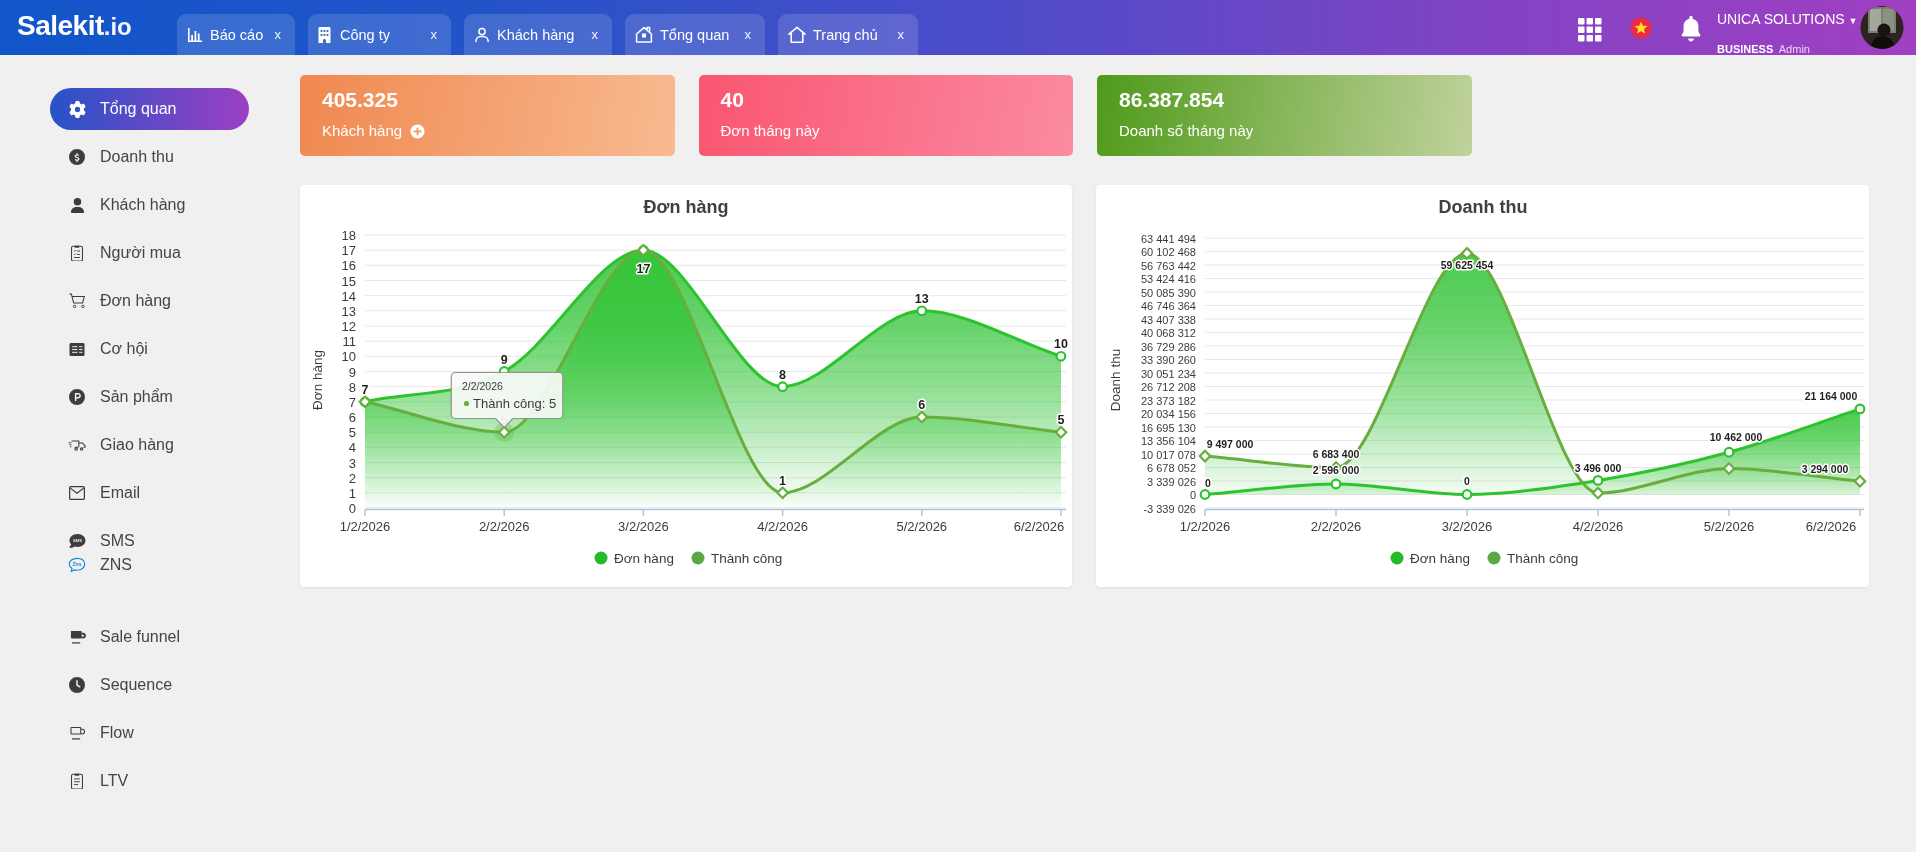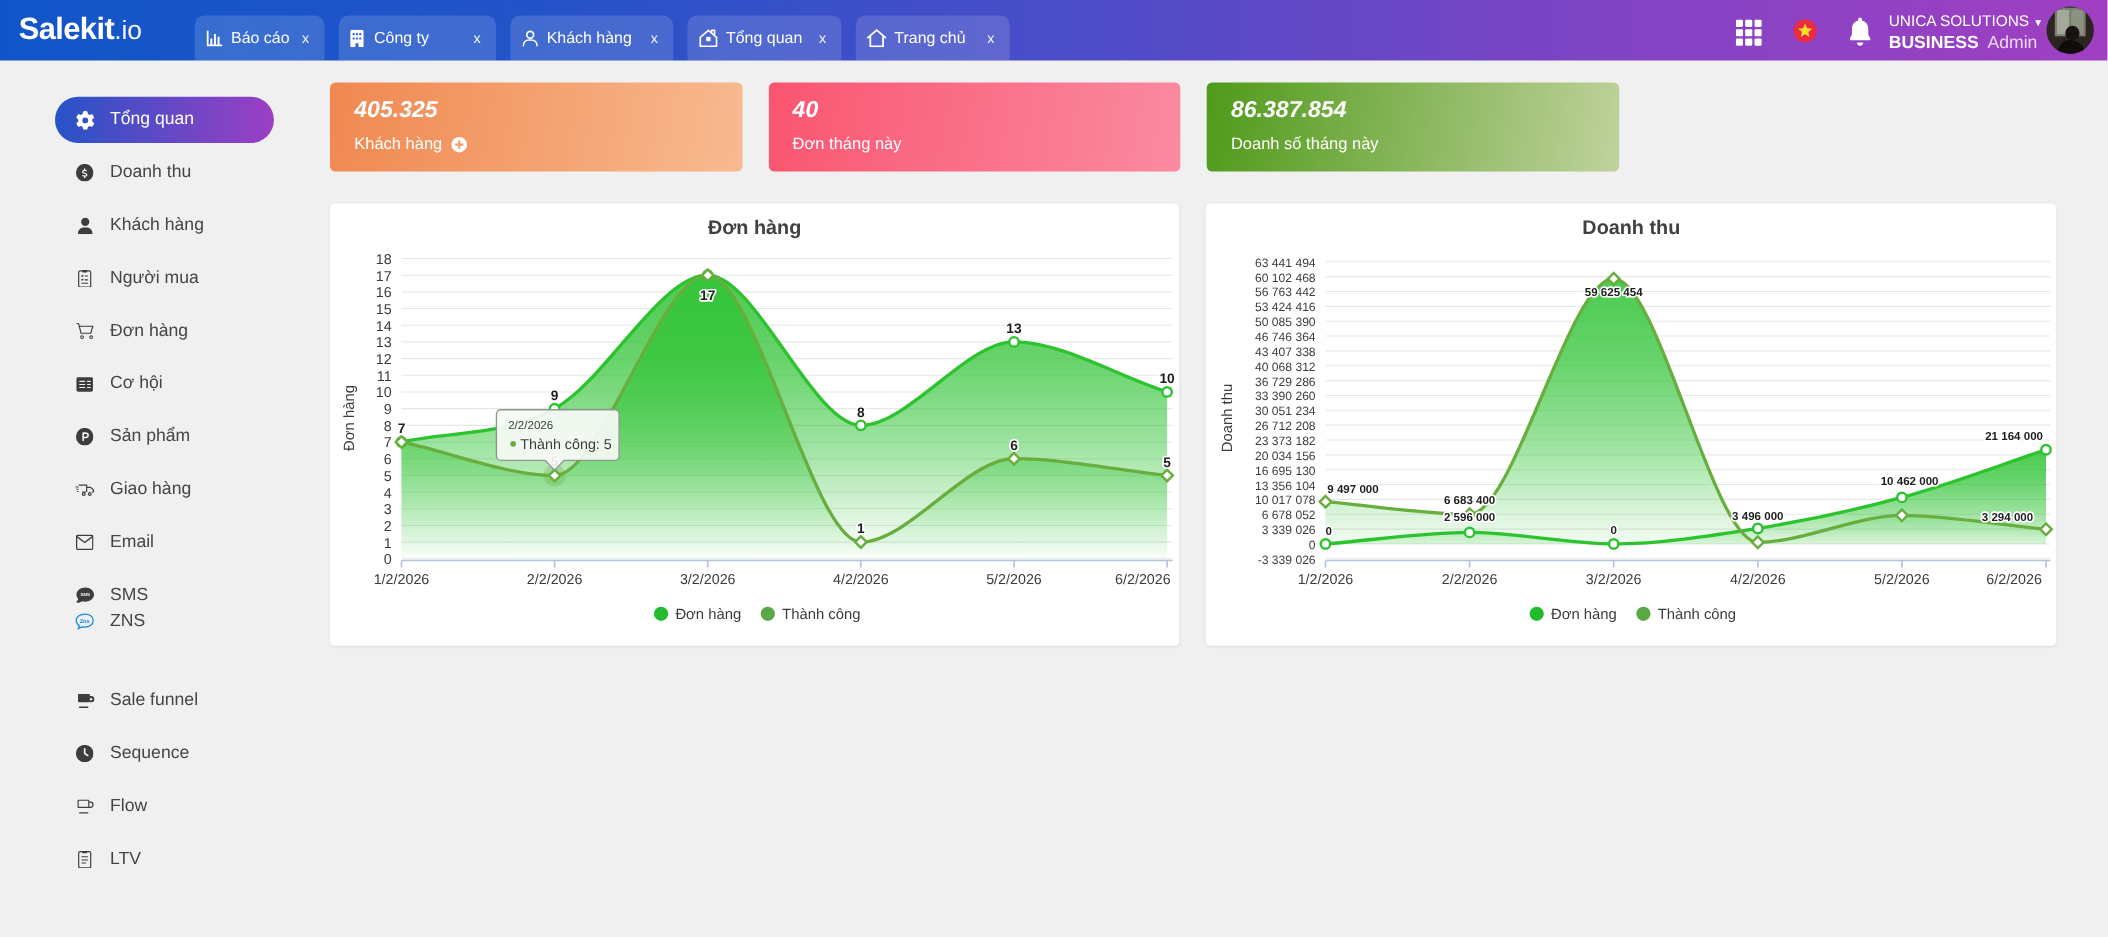--- a/index.html
+++ b/index.html
@@ -1,37 +1,37 @@
 <!DOCTYPE html>
 <html><head>
 <meta charset="utf-8">
 <style>
 * { margin:0; padding:0; box-sizing:border-box; }
 html,body { width:1916px; height:852px; overflow:hidden; }
 body { font-family:"Liberation Sans", sans-serif; background:#f0f0f1; position:relative; }
 .nav { position:absolute; left:0; top:0; width:1916px; height:55px;
   background:linear-gradient(90deg,#1156c9 0%,#2353c9 25%,#4d4cc8 52%,#8343c4 78%,#a03fc2 100%); }
 .logo { position:absolute; left:17px; top:10px; color:#fff; font-size:28px; font-weight:bold; letter-spacing:-0.5px; }
-.logo .io { font-weight:normal; font-size:24px; opacity:.95; letter-spacing:0; }
+.logo .io { font-weight:bold; font-size:24px; opacity:.95; letter-spacing:0; }
 .tabs { position:absolute; left:177px; top:14px; display:flex; gap:13px; }
 .tab { height:41px; border-radius:9px 9px 0 0; background:rgba(255,255,255,0.14); color:#fff;
   display:flex; align-items:center; padding:0 14px 0 10px; font-size:14.5px; white-space:nowrap; }
 .tab svg { margin-right:7px; flex-shrink:0; }
 .tab .x { margin-left:auto; font-size:13px; opacity:.95; }
 .t1{width:118px;} .t2{width:143px;} .t3{width:148px;} .t4{width:140px;} .t5{width:140px;}
 .sidebar { position:absolute; left:0; top:55px; width:280px; height:797px; }
 .mi { position:absolute; left:0; width:280px; height:42px; }
 .mi .ic { position:absolute; left:68px; top:50%; transform:translateY(-50%); width:18px; height:18px; display:flex; align-items:center; justify-content:center; }
 .mi .tx { position:absolute; left:100px; top:50%; transform:translateY(-50%); font-size:16px; color:#454545; }
 .mi.active { left:50px; width:199px; border-radius:21px; background:linear-gradient(90deg,#2653c7,#9c3fc4); }
 .mi.active .ic { left:18px; }
 .mi.active .tx { left:50px; color:#fff; }
 .cards { position:absolute; left:300px; top:75px; width:1570px; height:81px; display:flex; gap:24px; }
 .card { width:374.5px; height:81px; border-radius:5px; color:#fff; padding:10px 0 0 22px; }
-.card .num { font-size:21px; font-weight:bold; line-height:30px;font-style:italic; }
+.card .num { font-size:21px; font-weight:bold; line-height:30px; }
 .card .lbl { font-size:15px; line-height:26px; margin-top:3px; display:flex; align-items:center; }
 .c1 { background:linear-gradient(100deg,#f08850 0%,#f8ba90 100%); }
 .c2 { background:linear-gradient(100deg,#fa5570 0%,#fa8ba1 100%); }
 .c3 { background:linear-gradient(100deg,#4f9a1a 0%,#c0d29c 100%); }
 .c4 { background:linear-gradient(100deg,#9a94ca 0%,#17619f 100%); }
 .chartcard { position:absolute; top:185px; width:772px; height:402px; background:#fff; border-radius:4px; box-shadow:0 1px 3px rgba(0,0,0,0.07); }
 #chL { left:300px; }
 #chR { left:1096px; width:773px; }
 .hr-icons { position:absolute; top:0; height:55px; }
 </style>
@@ -74,21 +74,21 @@
   <svg class="hr-icons" style="left:1630px;" width="22" height="55" viewBox="0 0 22 55">
     <circle cx="11" cy="28" r="10.5" fill="#ec2b42"></circle>
     <path fill="#ffde26" d="M11 21.5l1.9 4.2 4.6.4-3.5 3 1.05 4.5L11 31.2l-3.95 2.4 1.05-4.5-3.5-3 4.6-.4z"></path>
   </svg>
   <svg class="hr-icons" style="left:1679px;" width="24" height="55" viewBox="0 0 24 55">
     <path fill="#fff" d="M12 16c-.9 0-1.7.7-1.7 1.7v1C7 19.5 4.6 22.4 4.6 26v4.5c0 1.5-.8 2.9-1.6 3.8-.4.4-.5 1-.3 1.5.2.5.7.8 1.3.8h16c.6 0 1.1-.3 1.3-.8.2-.5.1-1.1-.3-1.5-.8-.9-1.6-2.3-1.6-3.8V26c0-3.6-2.4-6.5-5.7-7.3v-1c0-1-.8-1.7-1.7-1.7z"></path>
     <path fill="#fff" d="M12 41.5c1.6 0 2.9-1.3 2.9-2.9H9.1c0 1.6 1.3 2.9 2.9 2.9z"></path>
   </svg>
   <div style="position:absolute; left:1717px; top:11px; color:#fff;">
     <div style="font-size:14px; line-height:17px;">UNICA SOLUTIONS <span style="font-size:9px;">▼</span></div>
-    <div style="font-size:16px; line-height:15px; margin-top:2px;"><b>BUSINESS</b>&nbsp; <span style="opacity:.8;">Admin</span></div>
+    <div style="font-size:11px; line-height:15px; margin-top:12px;"><b>BUSINESS</b>&nbsp; <span style="opacity:.8;">Admin</span></div>
   </div>
   <svg class="hr-icons" style="left:1860px;" width="44" height="55" viewBox="0 0 44 55">
       <defs>
         <clipPath id="avc">
           <circle cx="22" cy="27.5" r="21.5"></circle>
         </clipPath>
       </defs>
       <g clip-path="url(#avc)">
         <rect x="0" y="5" width="44" height="45" fill="#2b2420"></rect>
         <rect x="8" y="7" width="28" height="26" fill="#7b7f72"></rect>

